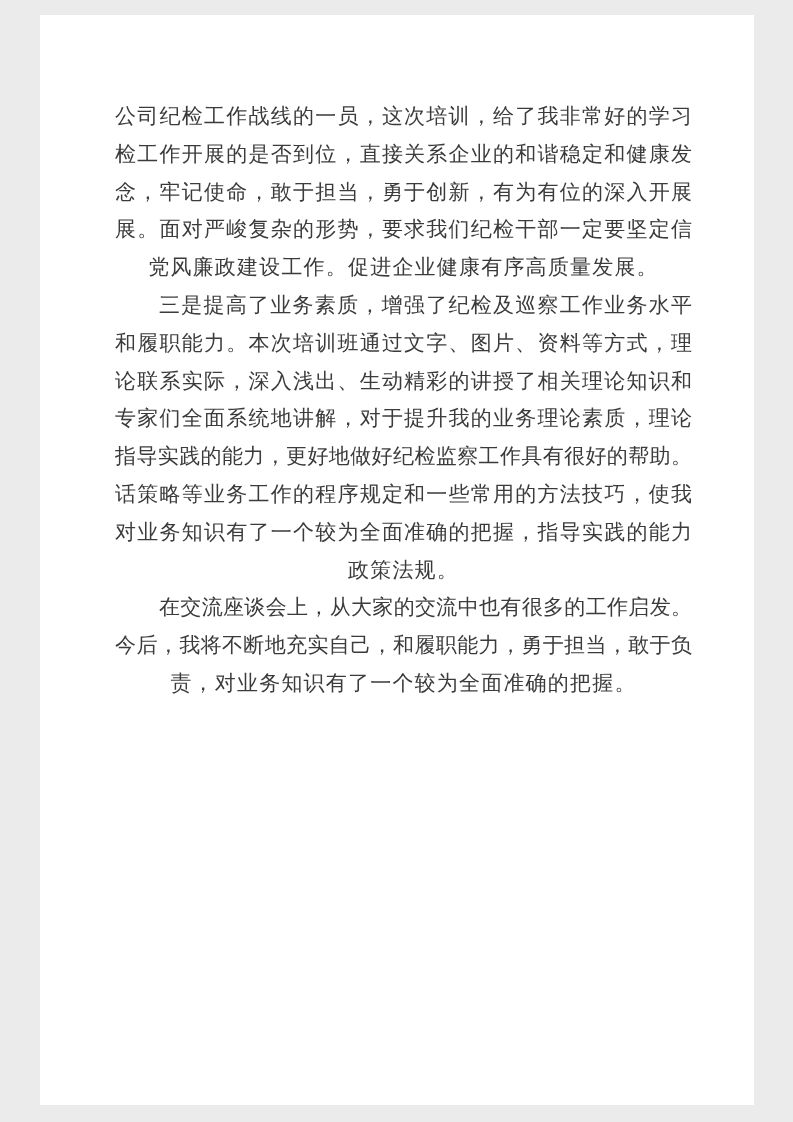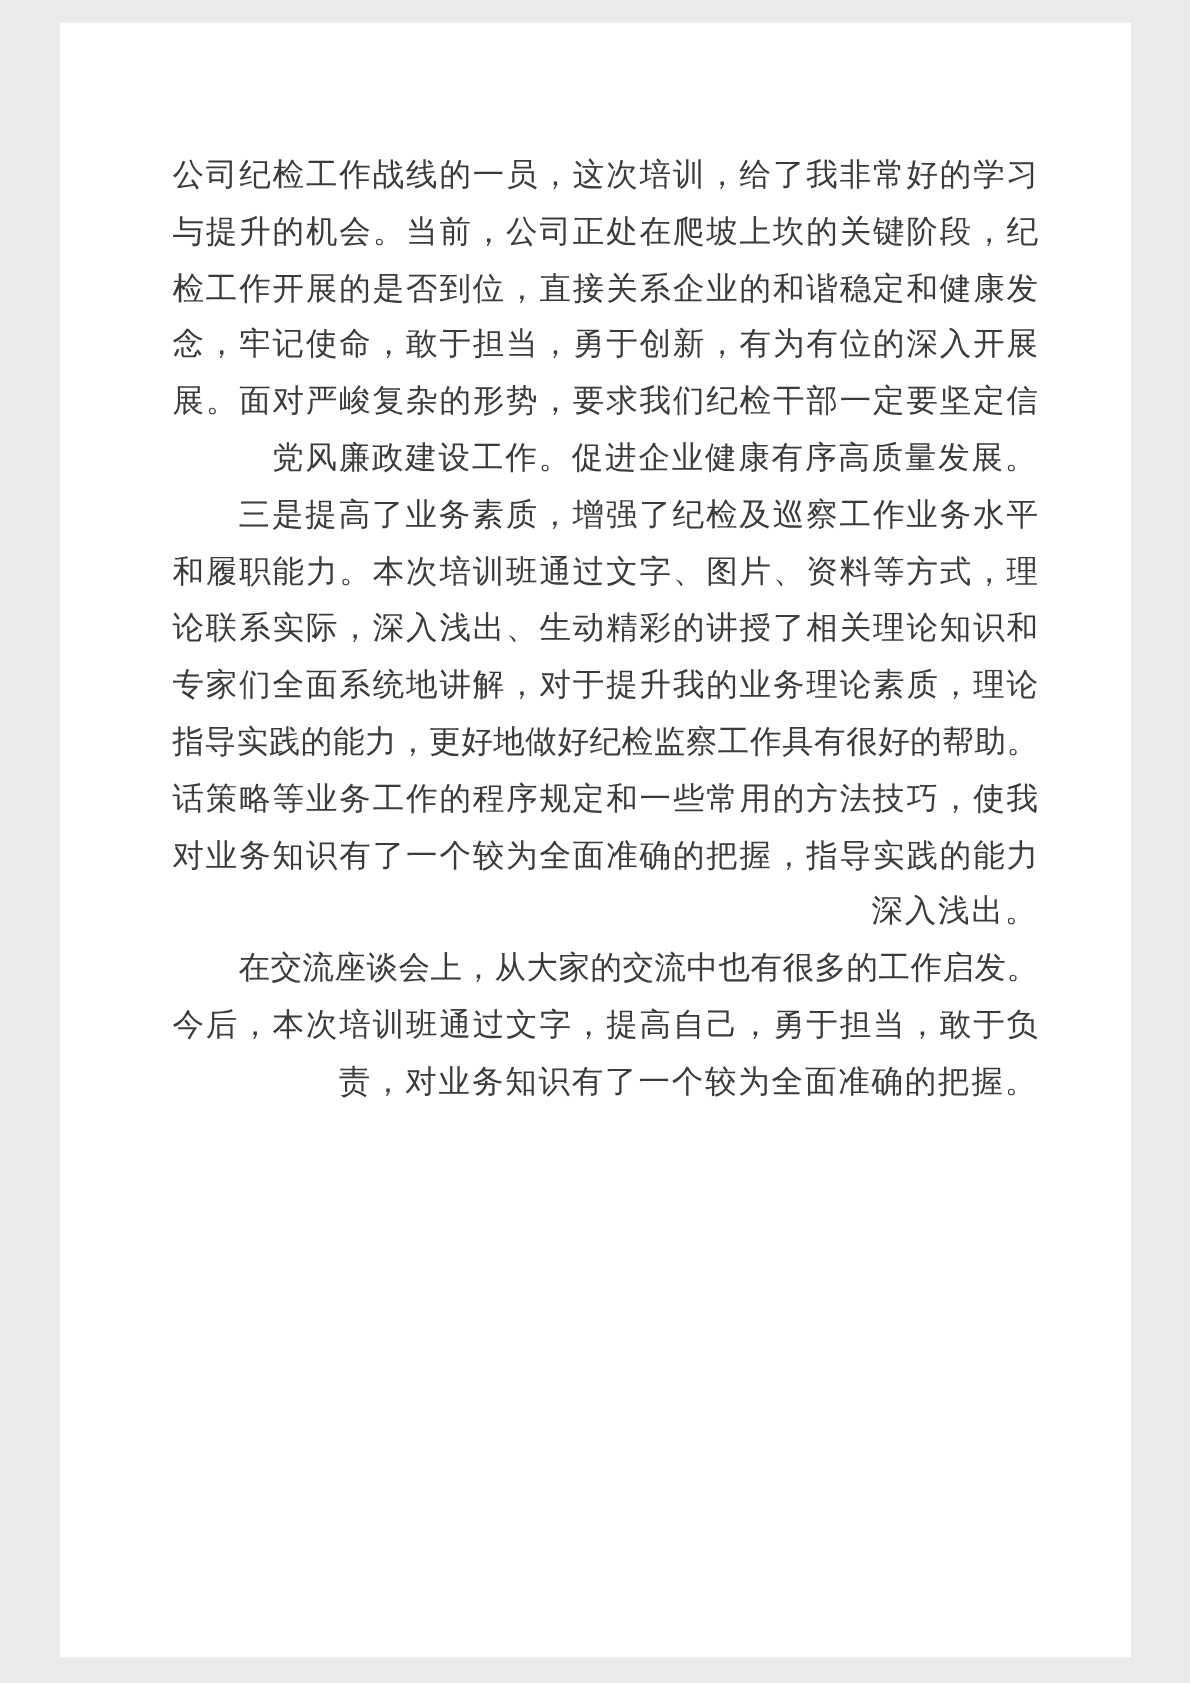--- a/index.html
+++ b/index.html
@@ -44,46 +44,45 @@
   }
   
   .line.j {
     white-space: normal;
     text-align: justify;
     text-align-last: justify;
     text-justify: inter-character;
   }
   
   .line.e {
-    text-align: right;
+    text-align: center;
     letter-spacing: 1.2px;
   }
   
   .line.indent {
     padding-left: 44px;
   }
 </style>
 </head>
 <body>
 
 <div class="canvas">
   <div class="page">
     <div class="content">
         <div class="line j">公司纪检工作战线的一员，这次培训，给了我非常好的学习</div>
-        <div class="line j">与提升的机会。当前，公司正处在爬坡上坎的关键阶段，纪</div>
         <div class="line j">检工作开展的是否到位，直接关系企业的和谐稳定和健康发</div>
         <div class="line j">念，牢记使命，敢于担当，勇于创新，有为有位的深入开展</div>
         <div class="line j">展。面对严峻复杂的形势，要求我们纪检干部一定要坚定信</div>
         <div class="line e">党风廉政建设工作。促进企业健康有序高质量发展。</div>
         <div class="line j indent">三是提高了业务素质，增强了纪检及巡察工作业务水平</div>
         <div class="line j">和履职能力。本次培训班通过文字、图片、资料等方式，理</div>
         <div class="line j">论联系实际，深入浅出、生动精彩的讲授了相关理论知识和</div>
         <div class="line j">专家们全面系统地讲解，对于提升我的业务理论素质，理论</div>
         <div class="line j">指导实践的能力，更好地做好纪检监察工作具有很好的帮助。</div>
         <div class="line j">话策略等业务工作的程序规定和一些常用的方法技巧，使我</div>
         <div class="line j">对业务知识有了一个较为全面准确的把握，指导实践的能力</div>
-        <div class="line e">深入浅出。</div>
+        <div class="line e">政策法规。</div>
         <div class="line j indent">在交流座谈会上，从大家的交流中也有很多的工作启发。</div>
-        <div class="line j">今后，本次培训班通过文字，提高自己，勇于担当，敢于负</div>
+        <div class="line j">今后，我将不断地充实自己，和履职能力，勇于担当，敢于负</div>
         <div class="line e">责，对业务知识有了一个较为全面准确的把握。</div>
       </div>
   </div>
 </div>
 
 </body></html>

